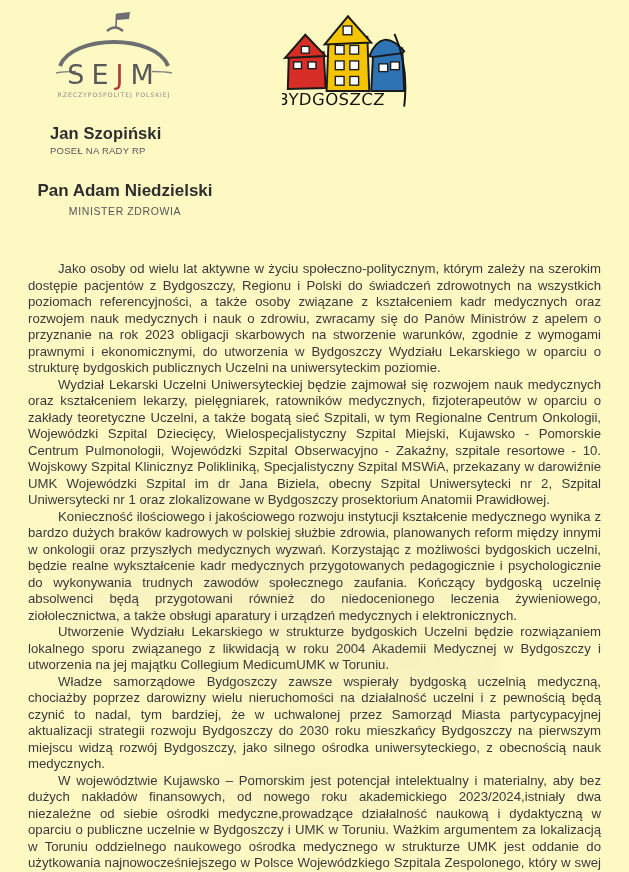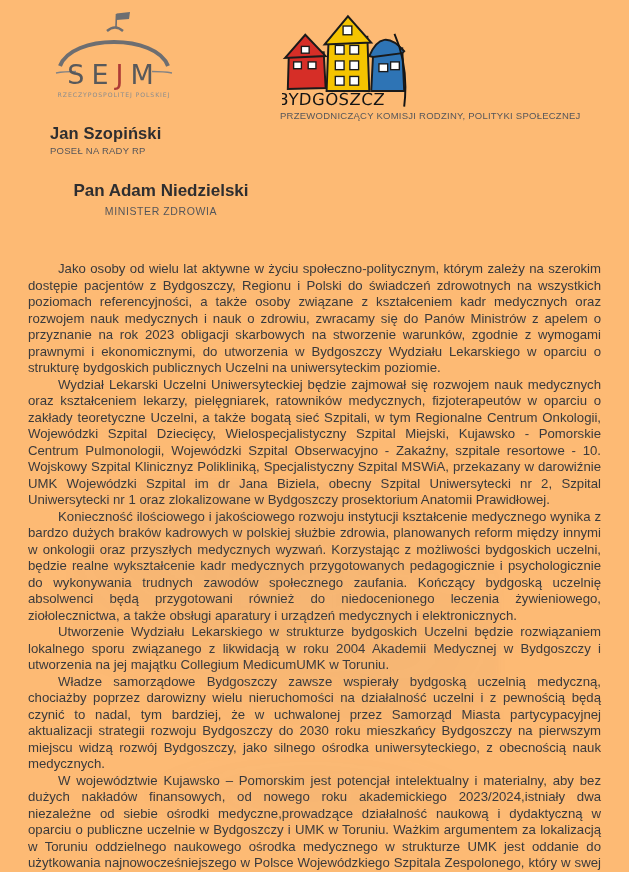--- a/index.html
+++ b/index.html
@@ -1,35 +1,35 @@
 <!DOCTYPE html>
 <html lang="pl"><head>
 <meta charset="utf-8">
 <style>
   html,body{margin:0;padding:0;background:#ffffff;}
   .page{
     position:relative;
     width:629px;height:872px;
-    background:#fdba74;
+    background:#fef9c3;
     overflow:hidden;
     font-family:"Liberation Sans",sans-serif;
     color:#3a3a3c;
   }
   
   .header{display:flex;padding:10px 28px 0 50px;}
   .col-left{width:230px;flex:0 0 230px;}
   .col-right{flex:1;}
   .logo-sejm{width:120px;height:94px;margin-left:4px;}
   .logo-bydgoszcz{width:128px;height:98px;margin-left:2px;}
   .sender-name{font-size:16.5px;font-weight:bold;color:#2e2e30;margin-top:20px;letter-spacing:0.1px;}
   .sender-title{font-size:9.5px;color:#55565a;letter-spacing:0.25px;line-height:12px;margin-top:2px;
                 transform-origin:left top;}
   .col-right .sender-title{margin-top:2px;}
   
-  .recipients{display:flex;margin-top:24px;padding-left:36px;}
+  .recipients{display:flex;margin-top:24px;}
   .recipient{text-align:center;}
   .recipient:first-child{width:330px;flex:0 0 330px;}
   .recipient:last-child{width:250px;flex:0 0 250px;}
   .recipient-name{font-size:17px;font-weight:bold;color:#2e2e30;}
   .recipient-title{font-size:10.5px;color:#55565a;letter-spacing:0.6px;margin-top:4px;}
   
   .body-text{margin:44px 28px 0 28px;}
   .body-text p{
     margin:0;
     text-indent:30px;
@@ -108,21 +108,20 @@
           <path d="M90,47 Q103,16 126,42 L124,44 L94,48 Z" fill="#2e74b5" stroke="#1a1a1a" stroke-width="2"></path>
           <rect x="100" y="55" width="9" height="8" fill="#fff" stroke="#1a1a1a" stroke-width="1.4"></rect>
           <rect x="112" y="53" width="9" height="8" fill="#fff" stroke="#1a1a1a" stroke-width="1.4"></rect>
 
           <path d="M116,24 Q131,58 126,99" fill="none" stroke="#141414" stroke-width="2"></path>
 
           <text x="0" y="97" font-size="17" letter-spacing="0.5" fill="#141414" transform="skewX(-3)">BYDGOSZCZ</text>
         </svg>
       </div>
       <div class="sender">
-        <div class="sender-title">PRZEWODNICZĄCY KOMISJI RODZINY, POLITYKI SPOŁECZNEJ</div>
       </div>
     </div>
   </header>
 
   <section class="recipients">
     <div class="recipient">
       <div class="recipient-name">Pan Adam Niedzielski</div>
       <div class="recipient-title">MINISTER ZDROWIA</div>
     </div>
   </section>

